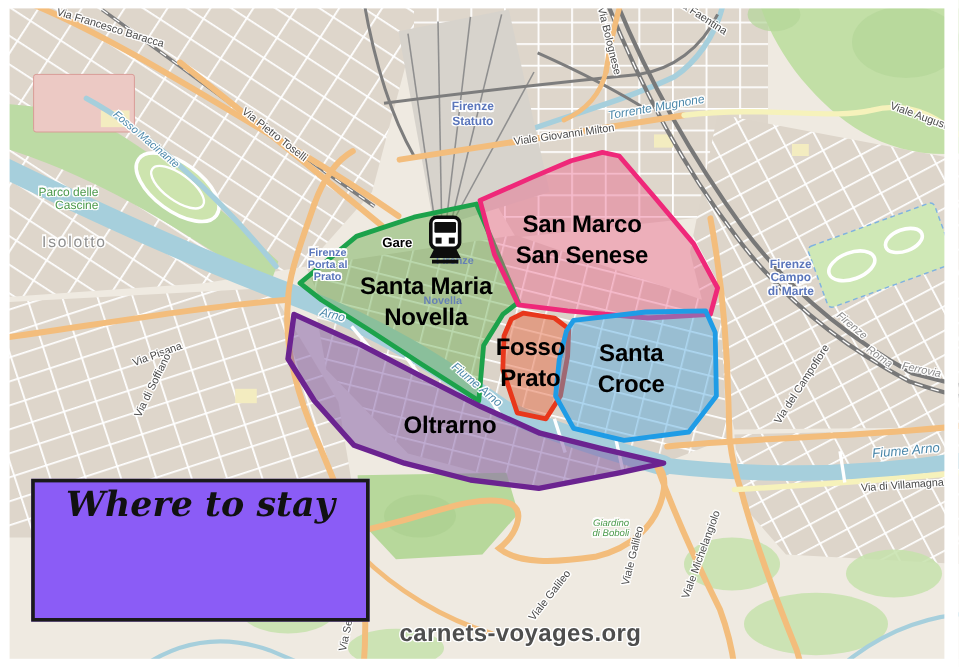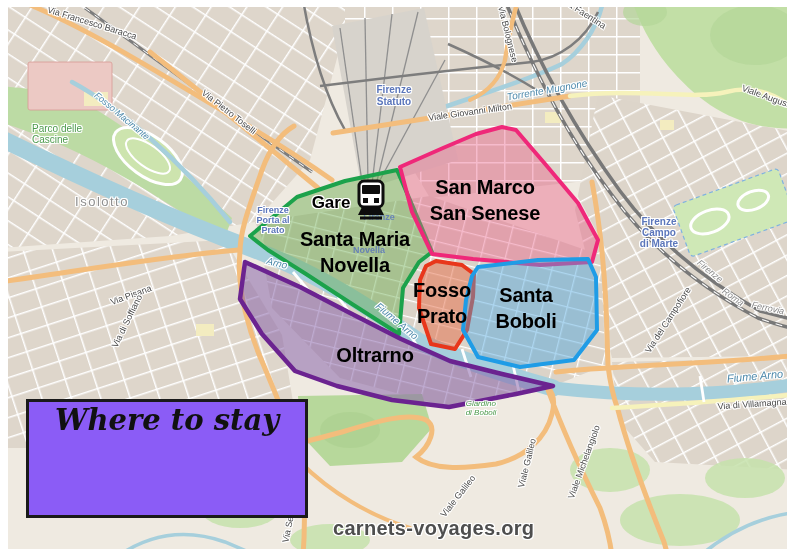--- a/index.html
+++ b/index.html
@@ -8,30 +8,30 @@
   #map{position:absolute;left:0;top:0;width:799px;height:556px;}
   svg{display:block;}
   .lbl{position:absolute;white-space:nowrap;pointer-events:none;}
   .halo{text-shadow:1px 0 0 #fff,-1px 0 0 #fff,0 1px 0 #fff,0 -1px 0 #fff,
         1px 1px 0 #fff,-1px -1px 0 #fff,1px -1px 0 #fff,-1px 1px 0 #fff;}
   .street{font-size:9px;color:#4a4a4a;}
   .water-lbl{font-size:10px;font-style:italic;color:#4d89ab;}
   .station{font-size:9px;line-height:10px;color:#5b76bb;text-align:center;font-weight:bold;}
   .station span{display:block;}
   .station span:empty{display:none;}
-  .place{font-size:10px;color:#4c9a4c;text-align:left;line-height:11px;}
+  .place{font-size:10px;color:#4c9a4c;text-align:right;line-height:11px;margin-top:32px;}
   .place span{display:block;}
   .place-sm{font-size:8px;line-height:9px;font-style:italic;}
-  .gray-place{font-size:13px;color:#8f8f8f;letter-spacing:1.5px;margin-left:40px;}
+  .gray-place{font-size:13px;color:#8f8f8f;letter-spacing:1.5px;}
   .rail-lbl{font-size:9px;color:#8a8a8a;font-style:italic;}
   .region-label{font-weight:bold;font-size:20px;line-height:26px;color:#000;
         text-align:center;letter-spacing:-0.2px;}
   .region-label span{display:block;text-align:center;}
   .region-label span:empty{display:none;}
-  .gare{font-weight:bold;font-size:17px;color:#000;}
+  .gare{font-weight:bold;font-size:11px;color:#000;}
   .train-icon{position:absolute;left:354px;top:179px;width:34px;height:43px;}
   .title-box{position:absolute;left:26px;top:399px;width:276px;height:113px;background:#8b5cf6;
         border:3px solid #1a1a1a;display:flex;flex-direction:row;justify-content:center;
         text-align:center;font-family:"DejaVu Serif",serif;font-style:italic;font-weight:bold;
         font-size:29px;line-height:37px;color:#111;}
   .watermark{position:absolute;left:333px;top:517px;font-weight:bold;font-size:20px;
         color:#4e4e4e;letter-spacing:0.3px;}
   .frame{position:absolute;background:#fff;}
 </style>
 </head>
@@ -221,40 +221,40 @@
     </div>
     <div class="lbl station" style="left:369px;top:250px;opacity:.85;transform:translate(-50%,-50%)">
       <span>Novella</span>
     </div>
 
     <div class="lbl place halo" style="left:57px;top:134px;transform:translate(-50%,-50%)">
       <span>Parco delle</span>
       <span>Cascine</span>
     </div>
     <div class="lbl gray-place halo" style="left:62px;top:201px;transform:translate(-50%,-50%)">Isolotto</div>
-    <div class="lbl place place-sm halo" style="left:481px;top:408px;transform:translate(-50%,-50%)">
+    <div class="lbl place place-sm halo" style="left:509px;top:408px;transform:translate(-50%,-50%)">
       <span>Giardino</span>
       <span>di Boboli</span>
     </div>
 
     <div class="lbl region-label" style="left:355px;top:252px;transform:translate(-50%,-50%)">
       <span>Santa Maria</span>
         <span>Novella</span>
     </div>
     <div class="lbl region-label" style="left:485px;top:200px;transform:translate(-50%,-50%)">
       <span>San Marco</span>
         <span>San Senese</span>
     </div>
     <div class="lbl region-label" style="left:442px;top:303px;transform:translate(-50%,-50%)">
       <span>Fosso</span>
         <span>Prato</span>
     </div>
     <div class="lbl region-label" style="left:526px;top:308px;transform:translate(-50%,-50%)">
       <span>Santa</span>
-        <span>Boboli</span>
+        <span>Croce</span>
     </div>
     <div class="lbl region-label" style="left:375px;top:355px;transform:translate(-50%,-50%)">
       <span>Oltrarno</span>
     </div>
 
     <div class="lbl gare halo" style="left:331px;top:203px;transform:translate(-50%,-50%)">Gare</div>
     <svg class="train-icon" viewBox="0 0 34 43">
       <rect x="5" y="2" width="24" height="26" rx="5" fill="#ffffff" stroke="#0d0d0d" stroke-width="3"></rect>
       <rect x="8" y="6" width="18" height="9" rx="1" fill="#0d0d0d"></rect>
       <rect x="9" y="19" width="5" height="5" fill="#0d0d0d"></rect>

